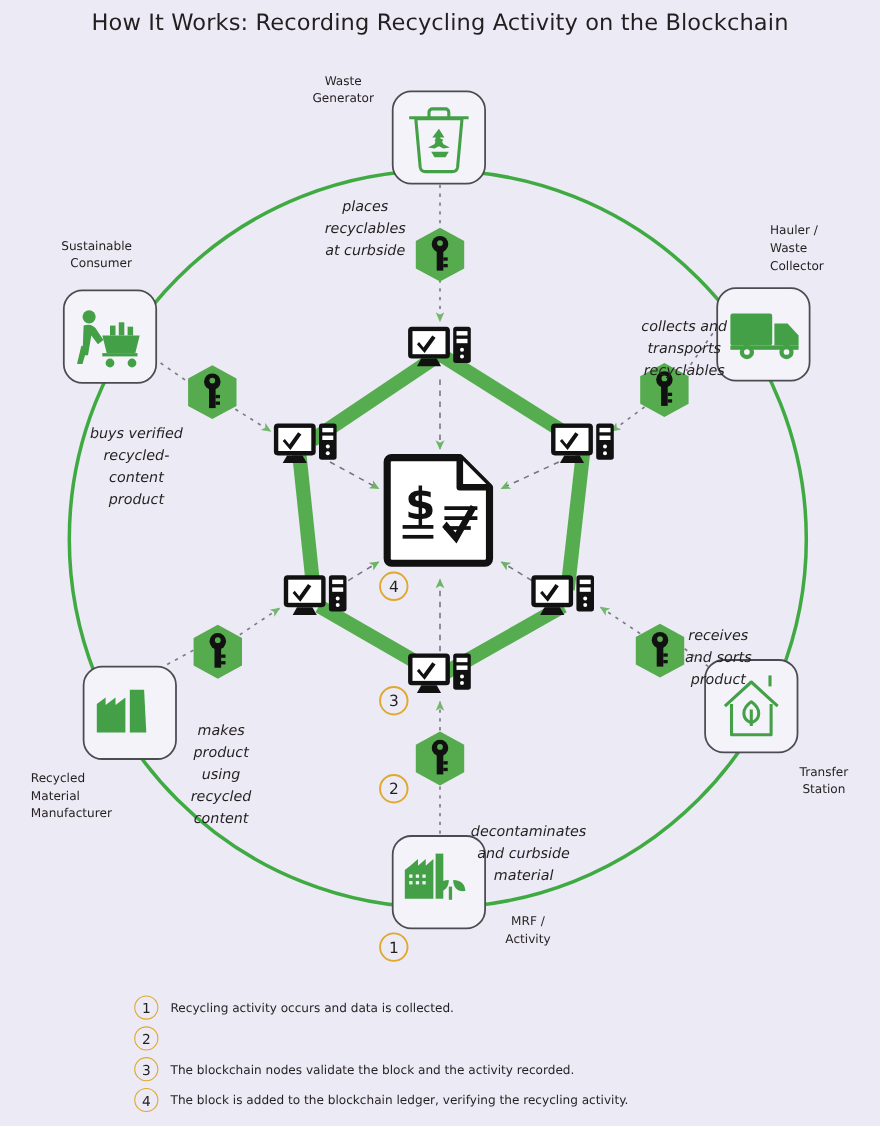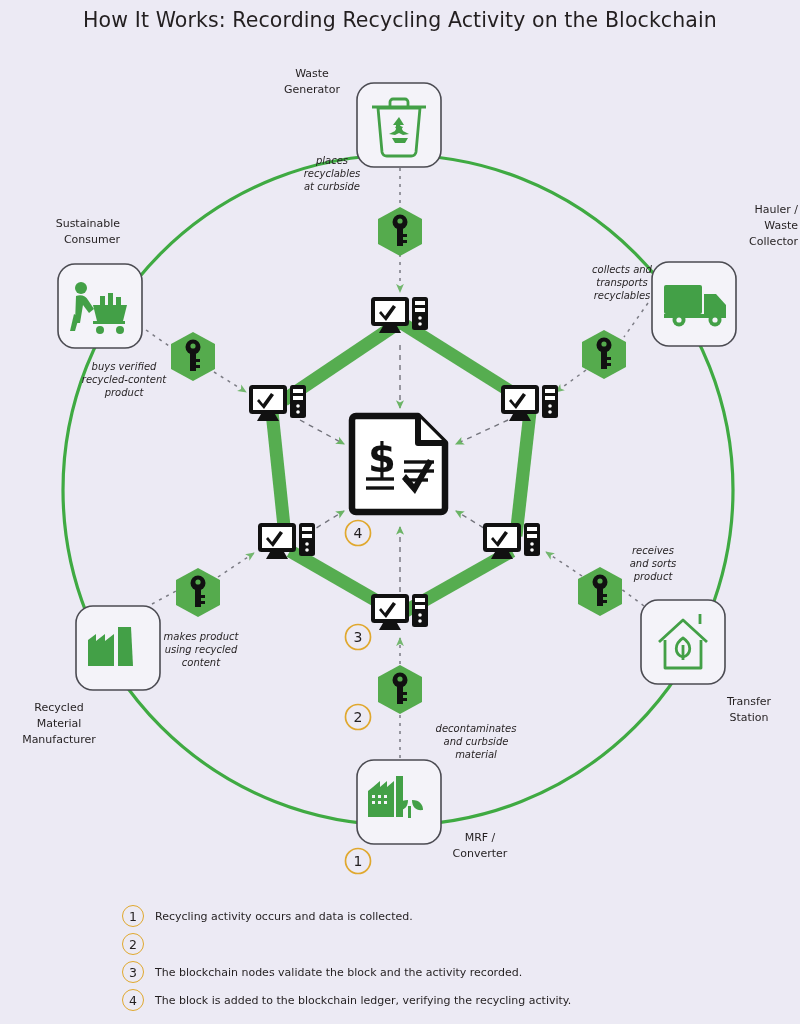--- a/index.html
+++ b/index.html
@@ -29,24 +29,25 @@
     font-family:"DejaVu Sans", sans-serif;
     font-size:11px;
     line-height:16px;
     color:#231f20;
     white-space:pre-line;
   }
   .caption {
     position:absolute;
     font-family:"DejaVu Sans", sans-serif;
     font-style:italic;
-    font-size:10px;
-    line-height:13px;
+    font-size:13px;
+    line-height:20px;
     color:#231f20;
     white-space:pre-line;
+    margin-top:25px;
   }
 
   .legend { position:absolute; left:122px; top:903px; width:660px; }
   .legend-row { display:flex; align-items:center; height:26px; margin-bottom:2px; }
   .legend-num {
     width:22px; height:22px; flex:0 0 22px;
     border:1.6px solid #e0a82e; border-radius:50%;
     color:#231f20; font-size:12.5px;
     display:flex; align-items:center; justify-content:center;
     font-family:"DejaVu Sans", sans-serif;
@@ -370,40 +371,40 @@
       </g>
     </g>
   </svg>
 
   <div class="nodelabel" style="left:262px; top:66px; width:100px; text-align:center;">Waste
 Generator</div>
   <div class="caption" style="left:294px; top:154px; width:76px; text-align:center;">places
 recyclables
 at curbside</div>
 
-  <div class="nodelabel" style="left:700px; top:202px; width:98px; text-align:right;">Hauler /
+  <div class="nodelabel" style="left:700px; top:202px; width:98px; text-align:left;">Hauler /
 Waste
 Collector</div>
   <div class="caption" style="left:575px; top:263px; width:94px; text-align:center;">collects and
 transports
 recyclables</div>
 
   <div class="nodelabel" style="left:700px; top:694px; width:98px; text-align:center;">Transfer
 Station</div>
   <div class="caption" style="left:612px; top:544px; width:82px; text-align:center;">receives
 and sorts
 product</div>
 
   <div class="nodelabel" style="left:430px; top:830px; width:100px; text-align:center;">MRF /
-Converter</div>
+Activity</div>
   <div class="caption" style="left:428px; top:722px; width:96px; text-align:center;">decontaminates
 and curbside
 material</div>
 
-  <div class="nodelabel" style="left:4px; top:700px; width:110px; text-align:center;">Recycled
+  <div class="nodelabel" style="left:28px; top:700px; width:110px; text-align:left;">Recycled
 Material
 Manufacturer</div>
   <div class="caption" style="left:155px; top:630px; width:92px; text-align:center;">makes product
 using recycled
 content</div>
 
   <div class="nodelabel" style="left:0px; top:216px; width:120px; text-align:right;">Sustainable
 Consumer</div>
   <div class="caption" style="left:72px; top:360px; width:104px; text-align:center;">buys verified
 recycled-content

